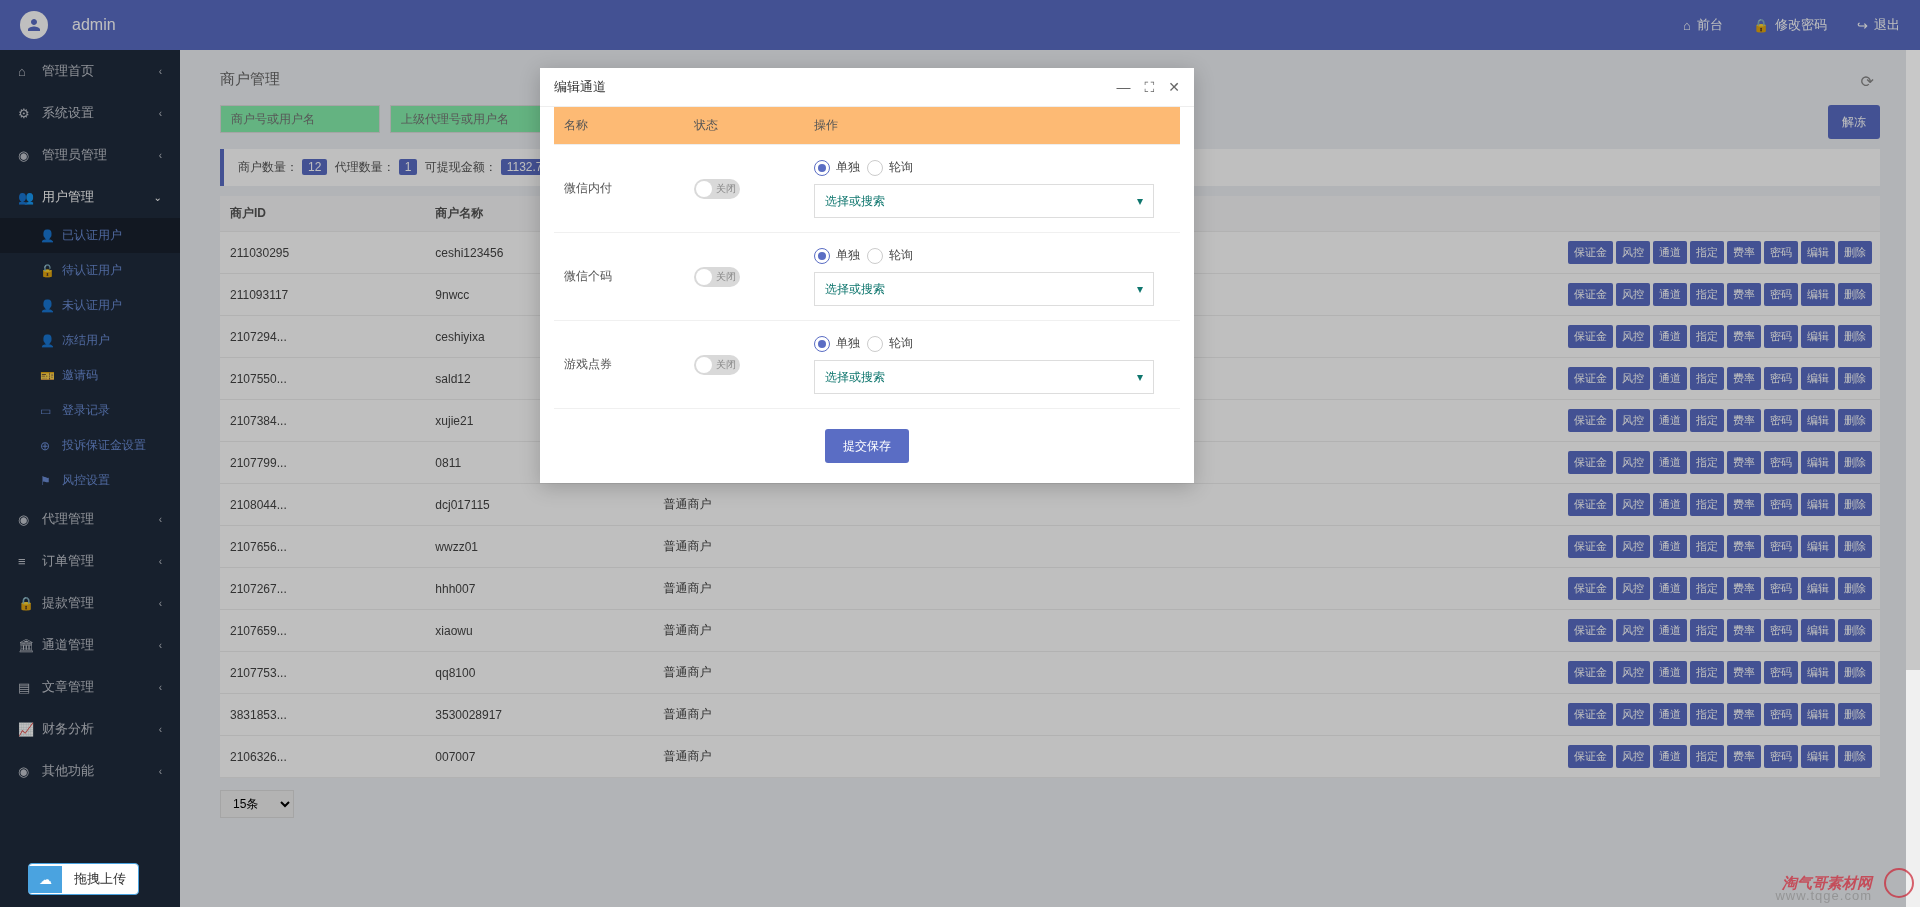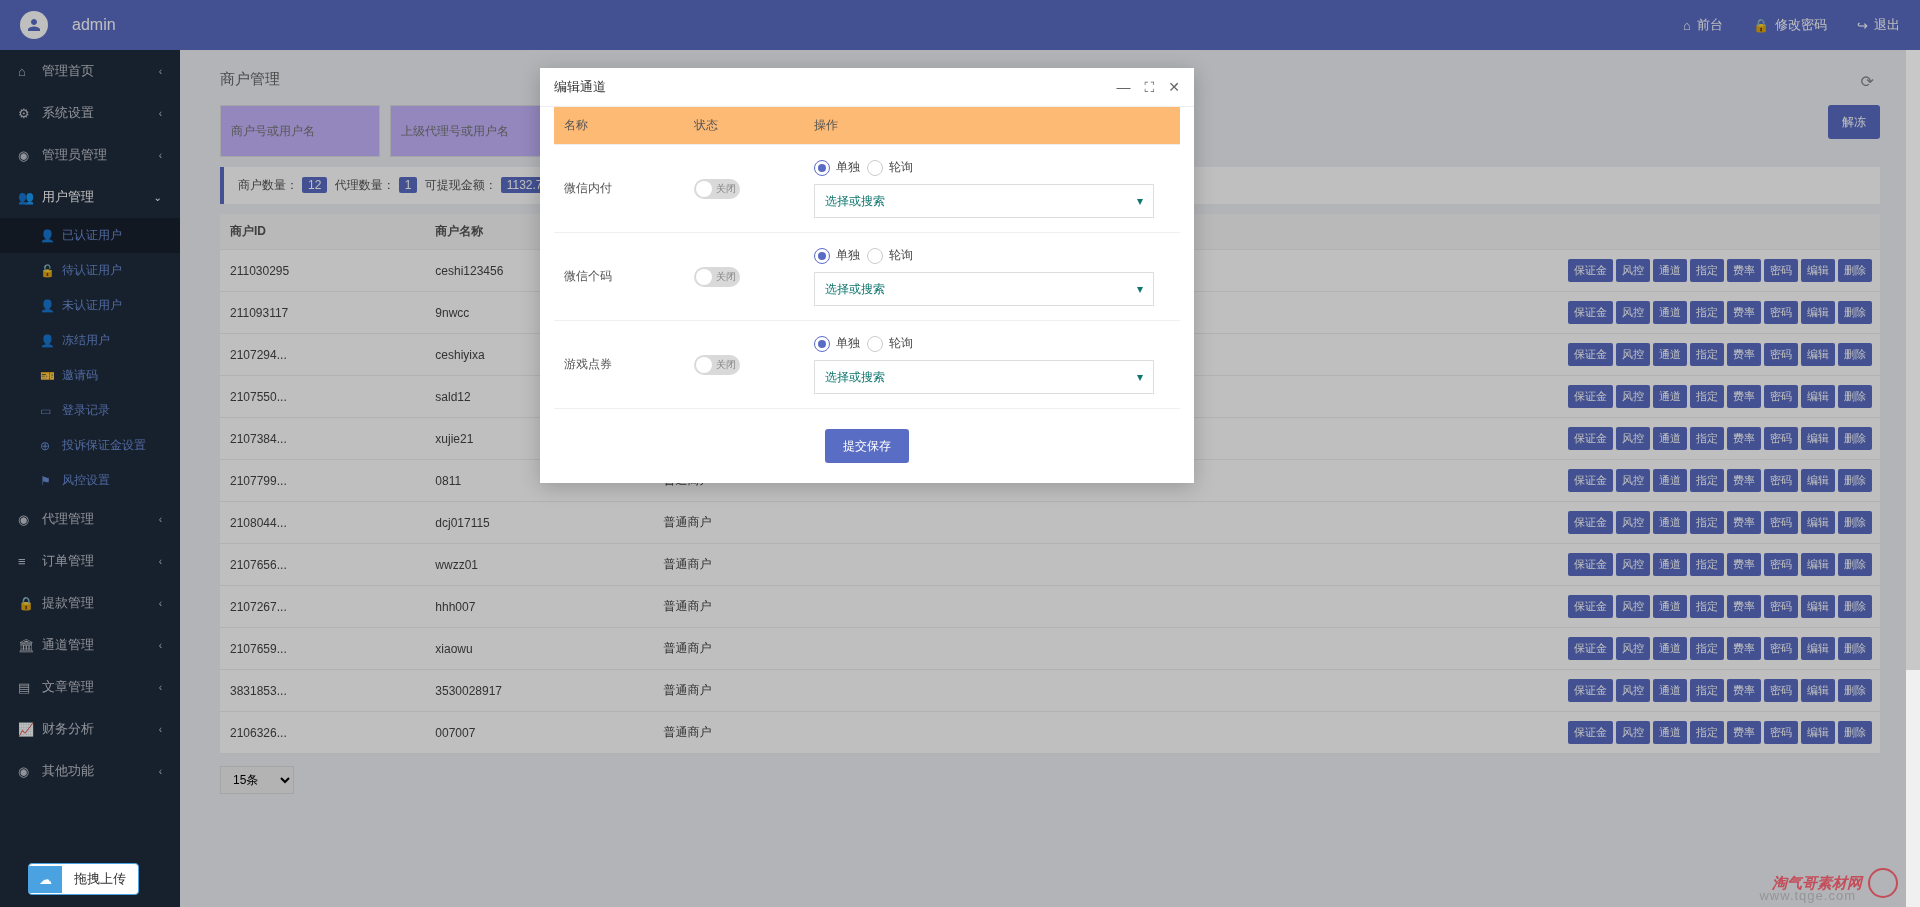--- a/index.html
+++ b/index.html
@@ -13,21 +13,21 @@
 .layout{display:flex;height:857px}
 .sidebar{width:180px;background:#1f2b3c;color:#c0c4cc;font-size:13px;overflow-y:auto}
 .menu-item{padding:12px 18px;display:flex;align-items:center;gap:10px;cursor:pointer;position:relative}
 .menu-item .chev{margin-left:auto;font-size:10px}
 .menu-item.active{color:#fff}
 .sub-item{padding:9px 18px 9px 40px;display:flex;align-items:center;gap:8px;cursor:pointer;color:#6b8dd6;font-size:12px}
 .sub-item.sel{background:#18202e}
 .main{flex:1;padding:20px 40px;position:relative;overflow:hidden}
 .page-title{font-size:15px;color:#666;margin-bottom:16px}
 .filters{display:flex;gap:10px;margin-bottom:10px}
-.filters input{height:52px;border:1px solid #ddd;padding:0 10px;font-size:12px;width:160px;background:#c4b5fd}
+.filters input{height:28px;border:1px solid #ddd;padding:0 10px;font-size:12px;width:160px;background:#86efac}
 .btn{height:34px;padding:0 14px;font-size:12px;border:none;cursor:pointer;border-radius:3px}
 .btn-blue{background:#5a6dc4;color:#fff}
 .stats{border-left:4px solid #5a6dc4;background:#fff;padding:10px 14px;font-size:12px;color:#555;margin-bottom:10px}
 .stats .num{background:#5a6dc4;color:#fff;padding:1px 6px;border-radius:2px;margin:0 4px}
 table{width:100%;border-collapse:collapse;background:#fff;font-size:12px}
 th,td{padding:9px 10px;text-align:left;border-bottom:1px solid #eee;white-space:nowrap;overflow:hidden;text-overflow:ellipsis}
 th{background:#f7f7f8;color:#555;font-weight:bold}
 td{color:#444}
 .action-cell{text-align:right;padding-right:8px}
 .tag-btn{display:inline-block;background:#5a6dc4;color:#fff;font-size:11px;padding:4px 6px;border-radius:2px;margin-left:3px;cursor:pointer}
@@ -51,21 +51,21 @@
 .radio{display:inline-flex;align-items:center;gap:6px;cursor:pointer}
 .radio-dot{width:16px;height:16px;border:1px solid #ccc;border-radius:50%;display:inline-flex;align-items:center;justify-content:center}
 .radio.on .radio-dot{border-color:#5a6dc4}
 .radio.on .radio-dot::after{content:"";width:8px;height:8px;background:#5a6dc4;border-radius:50%}
 .select{border:1px solid #ddd;height:34px;display:flex;align-items:center;padding:0 10px;color:#0f766e;font-size:12px;justify-content:space-between;cursor:pointer;width:340px}
 .submit-row{text-align:center;padding-top:20px}
 .upload-fab{position:absolute;left:28px;bottom:12px;display:flex;align-items:center;background:#fff;border:1px solid #4aa3e0;border-radius:4px;overflow:hidden;font-size:13px}
 .upload-fab .ic{background:#4aa3e0;color:#fff;padding:6px 10px}
 .upload-fab .tx{padding:6px 12px;color:#333}
 .refresh{position:absolute;right:46px;top:22px;color:#888;cursor:pointer}
-.watermark{position:absolute;right:22px;bottom:6px;width:180px;height:36px;display:flex;align-items:center;justify-content:flex-end;gap:6px;opacity:.7}
+.watermark{position:absolute;right:6px;bottom:6px;width:180px;height:36px;display:flex;align-items:center;justify-content:flex-end;gap:12px;opacity:.7}
 .watermark .wm-text{font-size:15px;font-weight:bold;color:#c23;font-style:italic}
 .watermark .wm-sub{position:absolute;right:42px;bottom:-2px;font-size:13px;color:#888;letter-spacing:1px}
 .watermark .wm-face{width:30px;height:30px;border:2px solid #c23;border-radius:50%}
 .side-tab{position:absolute;right:0;top:395px;width:12px;height:40px;background:#222}
 .scrollbar-v{position:absolute;right:0;top:50px;bottom:0;width:14px;background:#f0f0f0}
 .scrollbar-v .thumb{position:absolute;top:0;width:100%;height:620px;background:#c8c8c8}
 .ico{width:14px;height:14px;display:inline-block}
 </style>
 </head>
 <body>
@@ -276,20 +276,27 @@
             <td class="action-cell"><span class="tag-btn">保证金</span><span class="tag-btn">风控</span><span class="tag-btn">通道</span><span class="tag-btn">指定</span><span class="tag-btn">费率</span><span class="tag-btn">密码</span><span class="tag-btn">编辑</span><span class="tag-btn">删除</span></td>
           </tr>
           <tr>
             <td>2107659...</td>
             <td>xiaowu</td>
             <td>普通商户</td>
             <td></td>
             <td class="action-cell"><span class="tag-btn">保证金</span><span class="tag-btn">风控</span><span class="tag-btn">通道</span><span class="tag-btn">指定</span><span class="tag-btn">费率</span><span class="tag-btn">密码</span><span class="tag-btn">编辑</span><span class="tag-btn">删除</span></td>
           </tr>
           <tr>
+            <td>2107753...</td>
+            <td>qq8100</td>
+            <td>普通商户</td>
+            <td></td>
+            <td class="action-cell"><span class="tag-btn">保证金</span><span class="tag-btn">风控</span><span class="tag-btn">通道</span><span class="tag-btn">指定</span><span class="tag-btn">费率</span><span class="tag-btn">密码</span><span class="tag-btn">编辑</span><span class="tag-btn">删除</span></td>
+          </tr>
+          <tr>
             <td>3831853...</td>
             <td>3530028917</td>
             <td>普通商户</td>
             <td></td>
             <td class="action-cell"><span class="tag-btn">保证金</span><span class="tag-btn">风控</span><span class="tag-btn">通道</span><span class="tag-btn">指定</span><span class="tag-btn">费率</span><span class="tag-btn">密码</span><span class="tag-btn">编辑</span><span class="tag-btn">删除</span></td>
           </tr>
           <tr>
             <td>2106326...</td>
             <td>007007</td>
             <td>普通商户</td>

